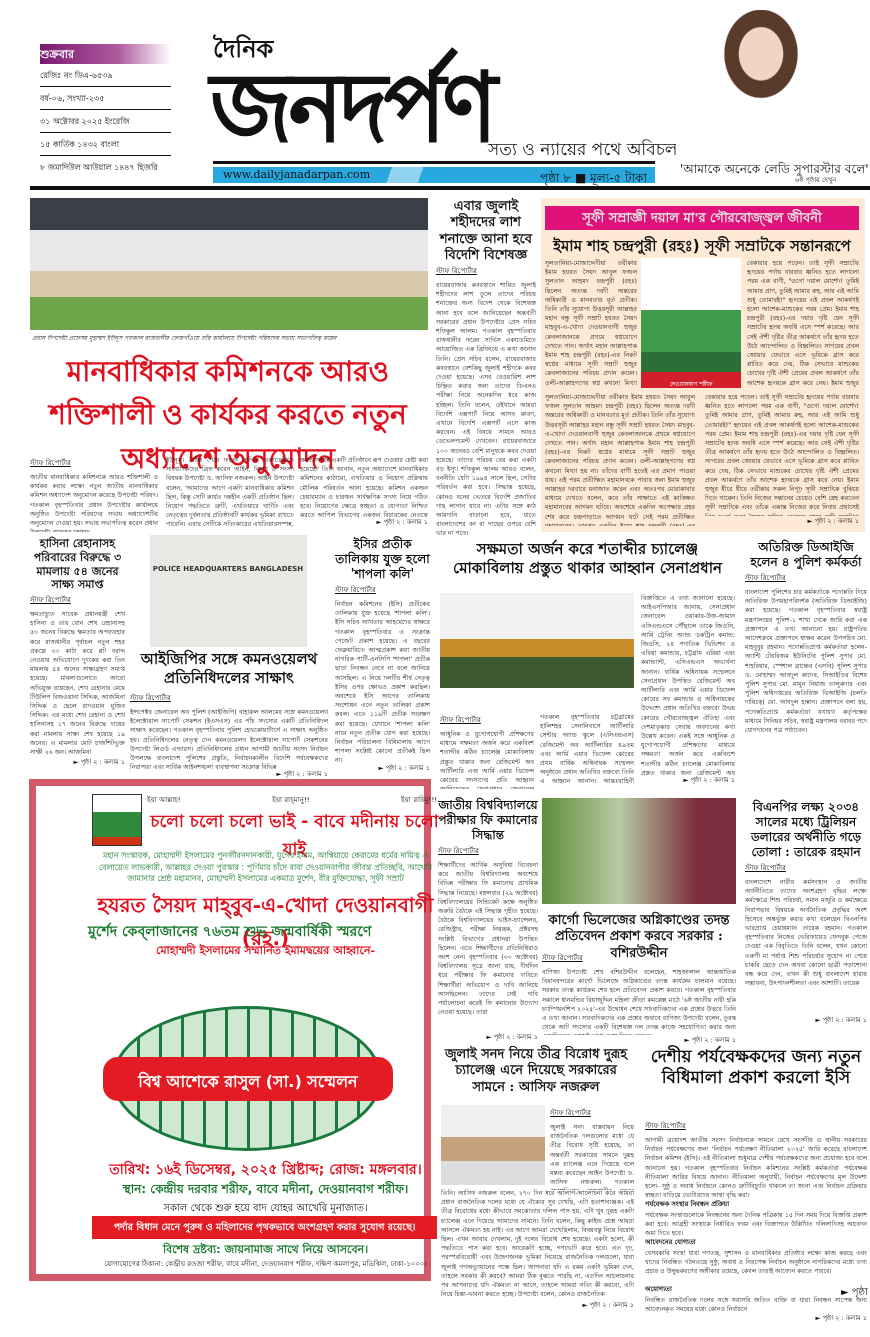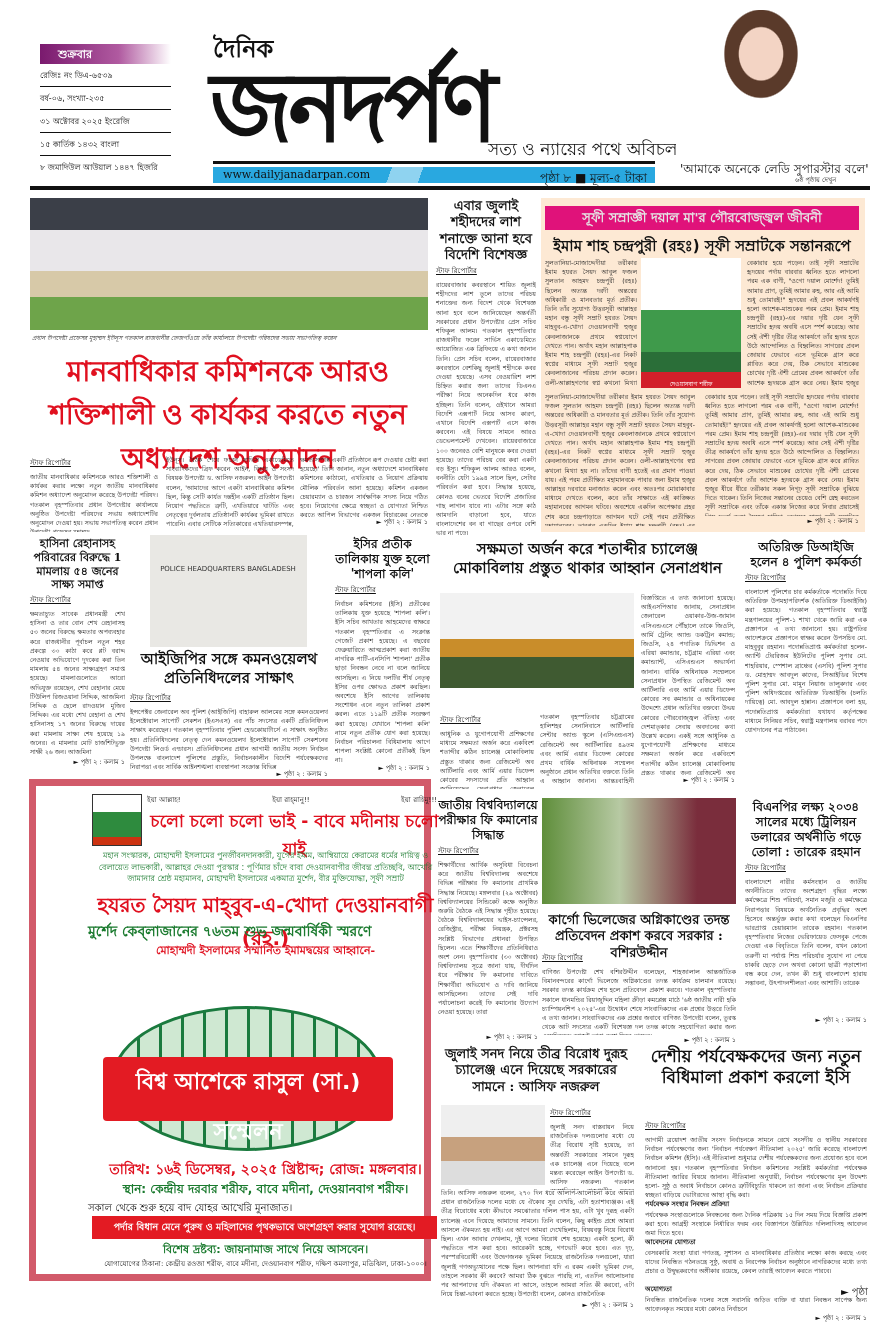--- a/index.html
+++ b/index.html
@@ -4,21 +4,21 @@
 <style>
 *{box-sizing:border-box;margin:0;padding:0}
 body{width:870px;height:1337px;background:#fff;font-family:"DejaVu Sans",sans-serif;color:#111;position:relative;overflow:hidden}
 .abs{position:absolute}
 .txt{font-size:6.2px;line-height:9.2px;text-align:justify;color:#222;overflow:hidden}
 .rep{font-size:7px;font-weight:normal;text-decoration:underline;color:#111;margin:2px 0 3px}
 .cont{font-size:6.5px;text-align:right;color:#111}
 .hd{font-family:"DejaVu Serif",serif;color:#111;text-align:center;font-weight:bold;line-height:1.25}
 
 .info-box{left:40px;top:44px;width:131px}
-.day{background:linear-gradient(90deg,#7a1a6e,#b05aa0 60%,#fff);color:#fff;font-size:11px;font-weight:bold;padding:2px 18px;height:20px}
+.day{background:linear-gradient(90deg,#7a1a6e,#b05aa0 60%,#fff);color:#fff;font-size:11px;font-weight:bold;padding:2px 0;height:20px}
 .info-row{font-size:8px;padding:5px 0 4px;border-bottom:1px solid #111;white-space:nowrap}
 .info-row:last-child{border-bottom:none}
 .brand-small{left:213px;top:30px;font-size:24px;font-weight:bold;font-family:"DejaVu Serif",serif}
 .brand-big{left:210px;top:58px;font-size:92px;font-weight:900;font-family:"DejaVu Sans",sans-serif;letter-spacing:-4px;line-height:100px;transform:scaleY(1.05)}
 .slogan{left:488px;top:136px;font-size:17px;font-family:"DejaVu Serif",serif}
 .rule1{left:213px;top:161px;width:442px;height:3px;background:#111}
 .urlbar{left:213px;top:167px;width:442px;height:16px;background:linear-gradient(110deg,#29a8e0 0 40%,#8fd3f0 40% 47%,#29a8e0 47%)}
 .url{left:10px;top:1px;font-size:11px;color:#111;font-family:"DejaVu Serif",serif}
 .price{right:8px;top:2px;font-size:12px;color:#111}
 .mainrule{left:30px;top:186px;width:840px;height:4px;background:#111}
@@ -33,21 +33,21 @@
 
 .sufi{left:541px;top:198px;width:324px;height:334px;background:#fde9d4}
 .sufi-bar{left:4px;top:8px;width:314px;height:24px;background:#e0127a;color:#e5e5e5;font-size:13px;text-align:center;line-height:24px;font-weight:bold}
 .sufi-hd{left:4px;top:36px;width:314px;font-size:15px;font-weight:bold;text-align:center;color:#111}
 .dome{left:100px;top:60px;width:100px;height:130px;background:linear-gradient(#fff 0 40%,#3f9a4b 40% 72%,#2a6e38 72% 88%,#d21f2a 88%);border-radius:0}
 .dome-cap{left:100px;top:181px;width:100px;height:9px;color:#fff;font-size:6px;text-align:center;line-height:9px}
 .ad{left:30px;top:780px;width:400px;height:500px;border:6px solid #d25a6a;background:#fff;outline:1px solid #d25a6a}
 .ad-inner{position:absolute;left:16px;top:0;width:100%;height:100%}
 .red{color:#e0101f}.green{color:#1a7a2e}
 .globe{left:60px;top:220px;width:270px;height:145px;border-radius:50%;background:repeating-linear-gradient(90deg,#1a7a3e 0 3px,#cfe8d2 3px 22px),#cfe8d2;border:3px solid #1a7a3e}
-.globe-band{left:-12px;top:48px;width:290px;height:64px;background:#e31b23;color:#fff;font-size:22px;font-weight:bold;text-align:center;line-height:50px;border-radius:4px}
+.globe-band{left:-12px;top:48px;width:290px;height:44px;background:#e31b23;color:#fff;font-size:16px;font-weight:bold;text-align:center;line-height:50px;border-radius:15px}
 .redbar{background:#e31b23;color:#fff;text-align:center;font-size:9.5px;font-weight:bold;padding:4px 0}
 .photo-igp{left:130px;top:535px;width:197px;height:112px;background:linear-gradient(90deg,#fff 0 10%,#e9e8e4 10% 90%,#fff 90%)}
 .photo-army{left:440px;top:593px;width:194px;height:116px;background:linear-gradient(#f2f2f2 0 40%,#c98d2a 40% 55%,#3f5a31 55% 82%,#fff 82%)}
 .photo-media{left:542px;top:798px;width:194px;height:106px;background:linear-gradient(90deg,#5f8e3b,#b7c9a3 40%,#7a2d3c 80%)}
 .photo-asif{left:441px;top:1105px;width:104px;height:80px;background:linear-gradient(#efefef 0 40%,#c7a17e 40% 70%,#ddd 70%)}
 .pg-footer{right:2px;top:1284px;font-size:10px}
 </style>
 </head>
 <body>
 
@@ -99,28 +99,28 @@
   <div class="abs dome-cap">দেওয়ানবাগ শরীফ</div>
   <div class="abs txt" style="left:206px;top:60px;width:112px;height:130px">বেকারার হয়ে পড়েন। তাই সূফী সম্রাটের হৃদয়ের পর্দায় বারবার ধ্বনিত হতে লাগলো পরম এক বাণী, "ওগো দয়াল মোর্শেদ! তুমিই আমার প্রাণ, তুমিই আমার রুহ, আর এই আমি শুধু তোমারই!" হৃদয়ের এই প্রবল আকর্ষণই হলো আশেক-মাশুকের পরম প্রেম। ইমাম শাহ চন্দ্রপুরী (রহঃ)-এর দয়ার দৃষ্টি যেন সূফী সম্রাটের হৃদয় অবধি এসে স্পর্শ করেছে। আর সেই ঐশী দৃষ্টির তীব্র আকর্ষণে তাঁর হৃদয় হতে উঠে আন্দোলিত ও বিহ্বলিত। সাগরের প্রবল জোয়ার যেভাবে এসে ভূমিকে গ্রাস করে প্লাবিত করে দেয়, ঠিক সেভাবে মাশুকের চোখের দৃষ্টি ঐশী প্রেমের প্রবল আকর্ষণে তাঁর আশেক হৃদয়কে গ্রাস করে নেয়। ইমাম হুজুর ধীরে ধীরে তরীকার সকল নিগূঢ় সূফী সম্রাটকে বুঝিয়ে দিতে থাকেন। তিনি নিজের সন্তানের চেয়েও বেশি স্নেহ করতেন সূফী সম্রাটকে এবং তাঁকে একান্ত নিজের করে নিবার প্রয়াসেই প্রিয় চতুর্থ কন্যা সৈয়দা হামিদা বেগমের সাথে সূফী সম্রাটকে বিবাহ বন্ধনে আবদ্ধ করেন। হযরত ইমাম শাহ চন্দ্রপুরী (রহঃ) এবং সৈয়দা হামিদুন নেছা খানম (রহঃ)-এর সুখের সংসারে তিন পুত্র ও ছয় কন্যা সন্তান জন্মগ্রহণ করেন। তাঁদের মধ্যে তিন পুত্র ও এক কন্যা সন্তান শিশু কালেই ইন্তেকাল করেন। অবশিষ্ট পাঁচ কন্যা সন্তান জীবিত ছিলেন। শিশুকালেই তিন ছেলে সন্তান ইন্তেকাল করার কারণে হযরত বড় মা (রহঃ) ইমাম শাহ চন্দ্রপুরী (রহঃ)-এর কাছে সবসময় অনুনয়-বিনয় করে একটি</div>
   <div class="abs txt" style="left:4px;top:194px;width:150px;height:134px">সুলতানিয়া-মোজাদ্দেদীয়া তরীকার ইমাম হযরত সৈয়দ আবুল ফজল সুলতান আহমদ চন্দ্রপুরী (রহঃ) ছিলেন অত্যন্ত দরদী অন্তরের অধিকারী ও মানবতার মূর্ত প্রতীক। তিনি তাঁর সুযোগ্য উত্তরসূরী আল্লাহর মহান বন্ধু সূফী সম্রাট হযরত সৈয়দ মাহবুব-এ-খোদা দেওয়ানবাগী হুজুর কেবলাজানকে প্রথমে স্বপ্নযোগে দেখতে পান। অর্থাৎ মহান আল্লাহপাক ইমাম শাহ চন্দ্রপুরী (রহঃ)-এর নিকট স্বপ্নের মাধ্যমে সূফী সম্রাট হুজুর কেবলাজানের পরিচয় প্রদান করেন। ওলী-আল্লাহগণের স্বপ্ন কখনো মিথ্যা হয় না। তাঁদের বাণী হতেই এর প্রমাণ পাওয়া যায়। এই পরম প্রতীক্ষিত মহামানবকে পাবার জন্য ইমাম হুজুর আল্লাহর দরবারে মনাজাত করেন এবং অতঃপর মোরাকাবার মাধ্যমে দেখতে বলেন, কবে তাঁর সাক্ষাতে এই কাঙ্ক্ষিত মহামানবের আগমন ঘটবে। অবশেষে একদিন অপেক্ষার প্রহর শেষ করে চন্দ্রপাড়াতে আগমন ঘটে সেই পরম প্রতীক্ষিত মহামানবের। তারপর একদিন ইমাম শাহ চন্দ্রপুরী (রহঃ)-এর ব্যাকুল দেখবার হৃদয়ে পরম শান্তি দান করে চন্দ্রপাড়া দরবার শরীফে সূফী সম্রাট হুজুর কেবলাজানের আগমন ঘটে। আর প্রথম দর্শনেই ইমাম শাহ চন্দ্রপুরী (রহঃ) তাঁর সুযোগ্য উত্তরসূরী সূফী সম্রাট হুজুর কেবলাজানকে চিনে ফেললেন এবং অপলক দৃষ্টিতে তাঁর দিকে তাকিয়ে থাকেন। সূফী সম্রাট হুজুর কেবলাজানও তাঁর প্রাণের প্রেমাস্পদকে প্রথম সাক্ষাতেই দেখতে পেয়ে ব্যাকুল-</div>
   <div class="abs" style="left:164px;top:194px;width:154px">
     <div class="txt" style="height:124px">বেকারার হয়ে পড়েন। তাই সূফী সম্রাটের হৃদয়ের পর্দায় বারবার ধ্বনিত হতে লাগলো পরম এক বাণী, "ওগো দয়াল মোর্শেদ! তুমিই আমার প্রাণ, তুমিই আমার রুহ, আর এই আমি শুধু তোমারই!" হৃদয়ের এই প্রবল আকর্ষণই হলো আশেক-মাশুকের পরম প্রেম। ইমাম শাহ চন্দ্রপুরী (রহঃ)-এর দয়ার দৃষ্টি যেন সূফী সম্রাটের হৃদয় অবধি এসে স্পর্শ করেছে। আর সেই ঐশী দৃষ্টির তীব্র আকর্ষণে তাঁর হৃদয় হতে উঠে আন্দোলিত ও বিহ্বলিত। সাগরের প্রবল জোয়ার যেভাবে এসে ভূমিকে গ্রাস করে প্লাবিত করে দেয়, ঠিক সেভাবে মাশুকের চোখের দৃষ্টি ঐশী প্রেমের প্রবল আকর্ষণে তাঁর আশেক হৃদয়কে গ্রাস করে নেয়। ইমাম হুজুর ধীরে ধীরে তরীকার সকল নিগূঢ় সূফী সম্রাটকে বুঝিয়ে দিতে থাকেন। তিনি নিজের সন্তানের চেয়েও বেশি স্নেহ করতেন সূফী সম্রাটকে এবং তাঁকে একান্ত নিজের করে নিবার প্রয়াসেই প্রিয় চতুর্থ কন্যা সৈয়দা হামিদা বেগমের সাথে সূফী সম্রাটকে বিবাহ বন্ধনে আবদ্ধ করেন। হযরত ইমাম শাহ চন্দ্রপুরী (রহঃ) এবং সৈয়দা হামিদুন নেছা খানম (রহঃ)-এর সুখের সংসারে তিন পুত্র ও ছয় কন্যা সন্তান জন্মগ্রহণ করেন। তাঁদের মধ্যে তিন পুত্র ও এক কন্যা সন্তান শিশু কালেই ইন্তেকাল করেন। অবশিষ্ট পাঁচ কন্যা সন্তান জীবিত ছিলেন। শিশুকালেই তিন ছেলে সন্তান ইন্তেকাল করার কারণে হযরত বড় মা (রহঃ) ইমাম শাহ চন্দ্রপুরী (রহঃ)-এর কাছে সবসময় অনুনয়-বিনয় করে একটি</div>
     <div class="cont">► পৃষ্ঠা ২ : কলাম ১</div>
   </div>
 </div>
 
 <div class="abs" style="left:30px;top:537px;width:95px">
-  <div class="hd" style="font-size:11px">হাসিনা রেহানাসহ পরিবারের বিরুদ্ধে 1 মামলায় ৫৪ জনের সাক্ষ্য সমাপ্ত</div>
+  <div class="hd" style="font-size:11px">হাসিনা রেহানাসহ পরিবারের বিরুদ্ধে ৩ মামলায় ৫৪ জনের সাক্ষ্য সমাপ্ত</div>
   <div class="rep">স্টাফ রিপোর্টার</div>
   <div class="txt" style="height:148px">ক্ষমতাচ্যুত সাবেক প্রধানমন্ত্রী শেখ হাসিনা ও তার বোন শেখ রেহানাসহ ৫৩ জনের বিরুদ্ধে ক্ষমতার অপব্যবহার করে রাজধানীর পূর্বাচল নতুন শহর প্রকল্পে ৩০ কাঠা করে প্লট বরাদ্দ নেওয়ার অভিযোগে দুদকের করা তিন মামলায় ৫৪ জনের সাক্ষ্যগ্রহণ সমাপ্ত হয়েছে। মামলাগুলোতে আরো অভিযুক্ত রয়েছেন, শেখ রেহানার মেয়ে টিউলিপ রিজওয়ানা সিদ্দিক, আজমিনা সিদ্দিক ও ছেলে রাদওয়ান মুজিব সিদ্দিক। এর মধ্যে শেখ রেহানা ও শেখ হাসিনাসহ ১৭ জনের বিরুদ্ধে দায়ের করা মামলায় সাক্ষ্য শেষ হয়েছে ১৯ জনের। এ মামলার মোট চার্জশিটভুক্ত সাক্ষী ২৬ জন। আজমিনা</div>
   <div class="cont">► পৃষ্ঠা ২ : কলাম ১</div>
 </div>
 
 <div class="abs photo photo-igp">
-  <div style="position:absolute;left:10px;top:30px;width:176px;font-size:7px;font-weight:normal;color:#333;text-align:center">POLICE HEADQUARTERS BANGLADESH</div>
+  <div style="position:absolute;left:10px;top:30px;width:176px;font-size:7px;font-weight:bold;color:#333;text-align:center">POLICE HEADQUARTERS BANGLADESH</div>
 </div>
 <div class="abs hd" style="left:130px;top:650px;width:198px;font-size:15px">আইজিপির সঙ্গে কমনওয়েলথ প্রতিনিধিদলের সাক্ষাৎ</div>
 <div class="abs" style="left:130px;top:690px;width:198px">
   <div class="rep">স্টাফ রিপোর্টার</div>
   <div class="txt" style="height:62px">ইন্সপেক্টর জেনারেল অব পুলিশ (আইজিপি) বাহারুল আলমের সঙ্গে কমনওয়েলথ ইলেক্টোরাল সাপোর্ট সেকশন (ইএসএস) এর পাঁচ সদস্যের একটি প্রতিনিধিদল সাক্ষাৎ করেছেন। গতকাল বৃহস্পতিবার পুলিশ হেডকোয়ার্টার্সে এ সাক্ষাৎ অনুষ্ঠিত হয়। প্রতিনিধিদলের নেতৃত্ব দেন কমনওয়েলথ ইলেক্টোরাল সাপোর্ট সেকশনের উপদেষ্টা লিওর্ড এল্ডারস। প্রতিনিধিদলের প্রধান আগামী জাতীয় সংসদ নির্বাচন উপলক্ষে বাংলাদেশ পুলিশের প্রস্তুতি, নির্বাচনকালীন বিদেশি পর্যবেক্ষকদের নিরাপত্তা এবং সার্বিক আইনশৃঙ্খলা ব্যবস্থাপনা সংক্রান্ত বিভিন্ন</div>
   <div class="cont">► পৃষ্ঠা ২ : কলাম ১</div>
 </div>
 
 <div class="abs" style="left:335px;top:537px;width:95px">
   <div class="hd" style="font-size:12px">ইসির প্রতীক তালিকায় যুক্ত হলো 'শাপলা কলি'</div>
@@ -204,20 +204,20 @@
     <div class="abs red" style="left:95px;top:22px;width:295px;font-size:17px;font-weight:bold;text-align:center">চলো চলো চলো ভাই - বাবে মদীনায় চলো যাই</div>
     <div class="abs green" style="left:36px;top:64px;width:355px;font-size:8px;line-height:11.5px;text-align:center">মহান সংস্কারক, মোহাম্মদী ইসলামের পুনর্জীবনদানকারী, যুগের ইমাম, আম্বিয়ায়ে কেরামের ধর্মের দায়িত্ব ও বেলায়েত লাভকারী, আল্লাহর দেওয়া পুরস্কার : পূর্ণিমার চাঁদে বাবা দেওয়ানবাগীর জীবন্ত প্রতিচ্ছবি, আখেরি জামানার শ্রেষ্ঠ মহামানব, মোহাম্মদী ইসলামের একমাত্র মুর্শেদ, বীর মুক্তিযোদ্ধা, সূফী সম্রাট</div>
     <div class="abs red" style="left:36px;top:104px;width:355px;font-size:20px;font-weight:bold;text-align:center">হযরত সৈয়দ মাহ্‌বুব-এ-খোদা দেওয়ানবাগী (রহ.)</div>
     <div class="abs green" style="left:36px;top:134px;width:355px;font-size:14px;font-weight:bold;text-align:left">মুর্শেদ কেব্‌লাজানের ৭৬তম শুভ জন্মবার্ষিকী স্মরণে</div>
     <div class="abs red" style="left:36px;top:156px;width:355px;font-size:11px;font-weight:bold;text-align:center">মোহাম্মদী ইসলামের সম্মানিত ইমামদ্বয়ের আহ্বানে-</div>
     <div class="abs globe">
       <div class="abs globe-band">বিশ্ব আশেকে রাসুল (সা.) সম্মেলন</div>
     </div>
     <div class="abs red" style="left:36px;top:372px;width:355px;font-size:14px;font-weight:bold;text-align:center">তারিখ: ১৬ই ডিসেম্বর, ২০২৫ খ্রিষ্টাব্দ; রোজ: মঙ্গলবার।</div>
     <div class="abs green" style="left:36px;top:394px;width:355px;font-size:12px;font-weight:bold;text-align:center">স্থান: কেন্দ্রীয় দরবার শরীফ, বাবে মদীনা, দেওয়ানবাগ শরীফ।</div>
-    <div class="abs" style="left:36px;top:414px;width:355px;font-size:10px;">সকাল থেকে শুরু হয়ে বাদ যোহর আখেরি মুনাজাত।</div>
+    <div class="abs" style="left:36px;top:414px;width:355px;font-size:10px;text-align:center">সকাল থেকে শুরু হয়ে বাদ যোহর আখেরি মুনাজাত।</div>
     <div class="abs green" style="left:36px;top:455px;width:355px;font-size:11px;font-weight:bold;text-align:center">বিশেষ দ্রষ্টব্য: জায়নামাজ সাথে নিয়ে আসবেন।</div>
     <div class="abs redbar" style="left:40px;top:430px;width:345px">পর্দার বিধান মেনে পুরুষ ও মহিলাদের পৃথকভাবে অংশগ্রহণ করার সুযোগ রয়েছে।</div>
     <div class="abs" style="left:36px;top:472px;width:355px;font-size:7px;text-align:center">যোগাযোগের ঠিকানা: কেন্দ্রীয় রওজা শরীফ, বাবে মদীনা, দেওয়ানবাগ শরীফ, দক্ষিণ কমলাপুর, মতিঝিল, ঢাকা-১০০০।</div>
   </div>
 </div>
 
 <div class="abs pg-footer">► পৃষ্ঠা</div>
 
 </body></html>

